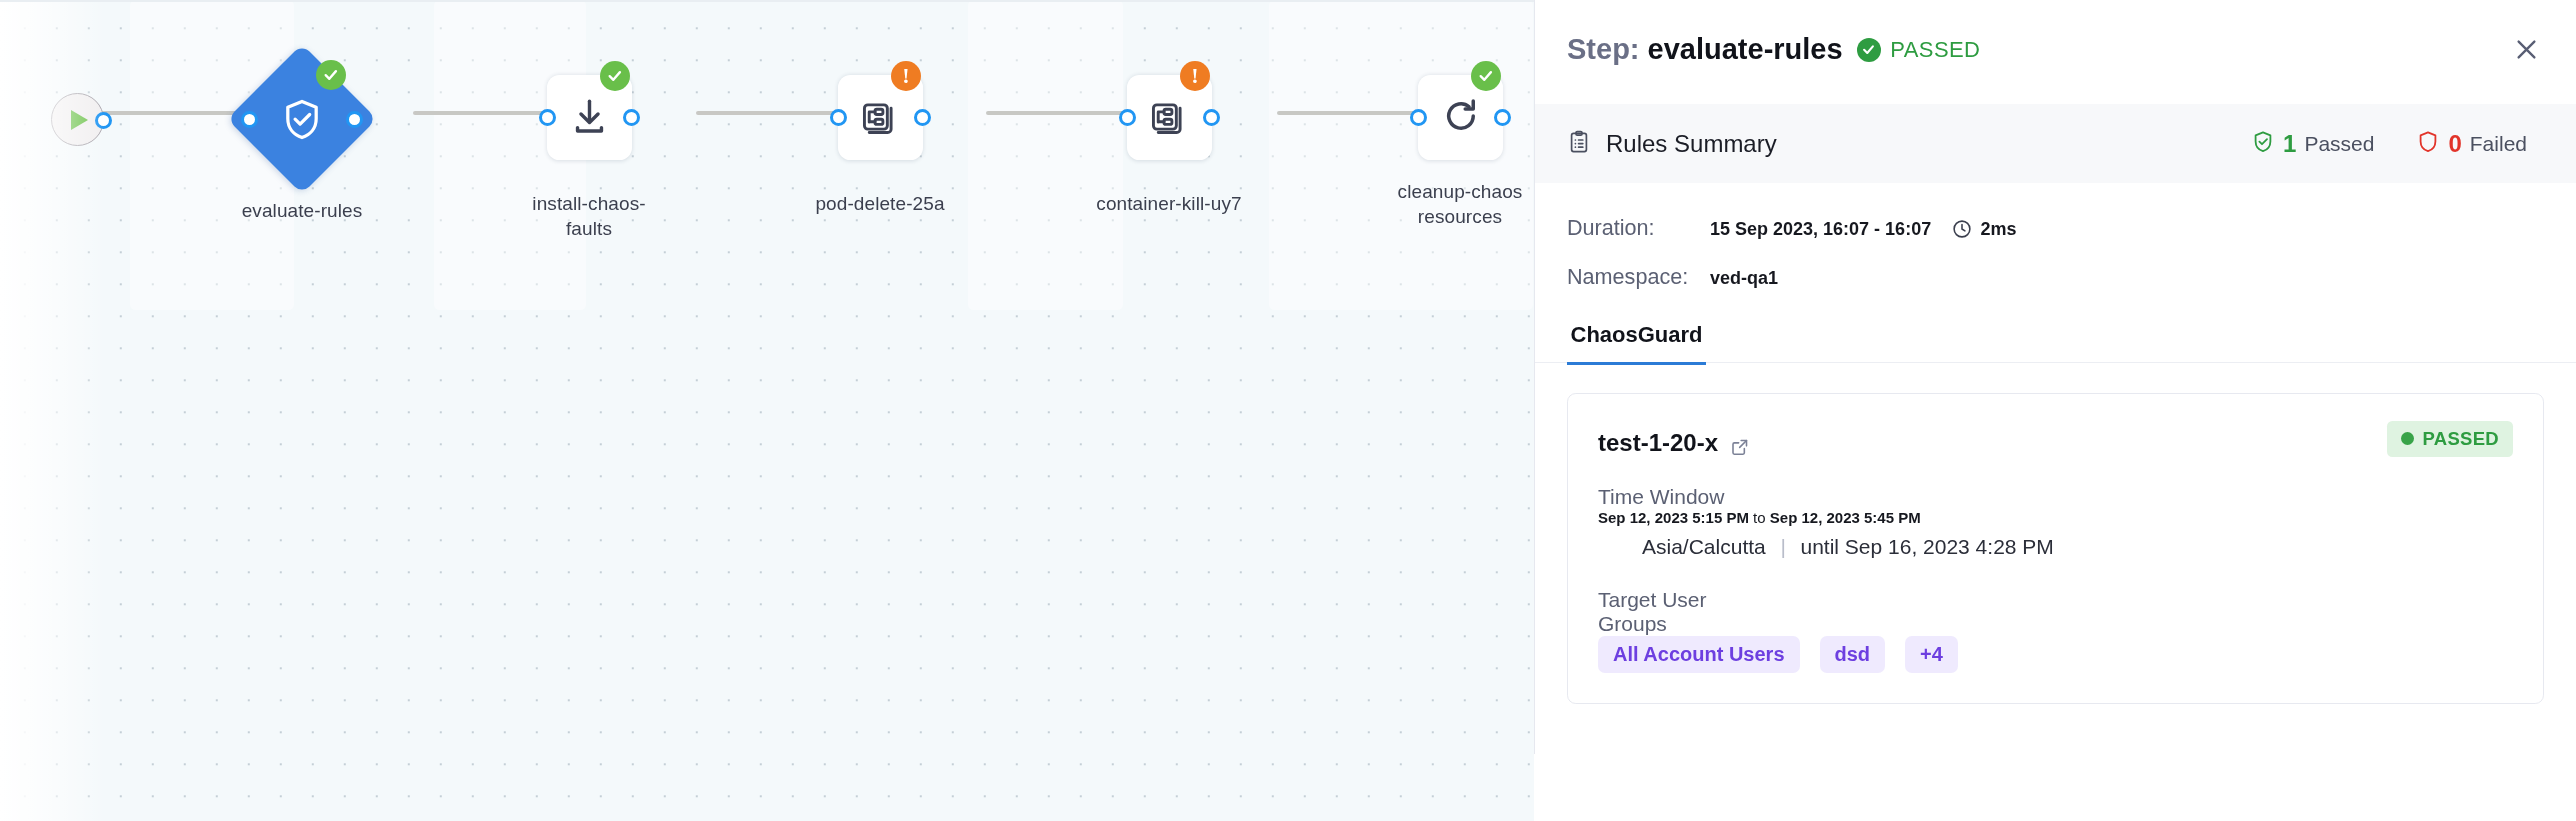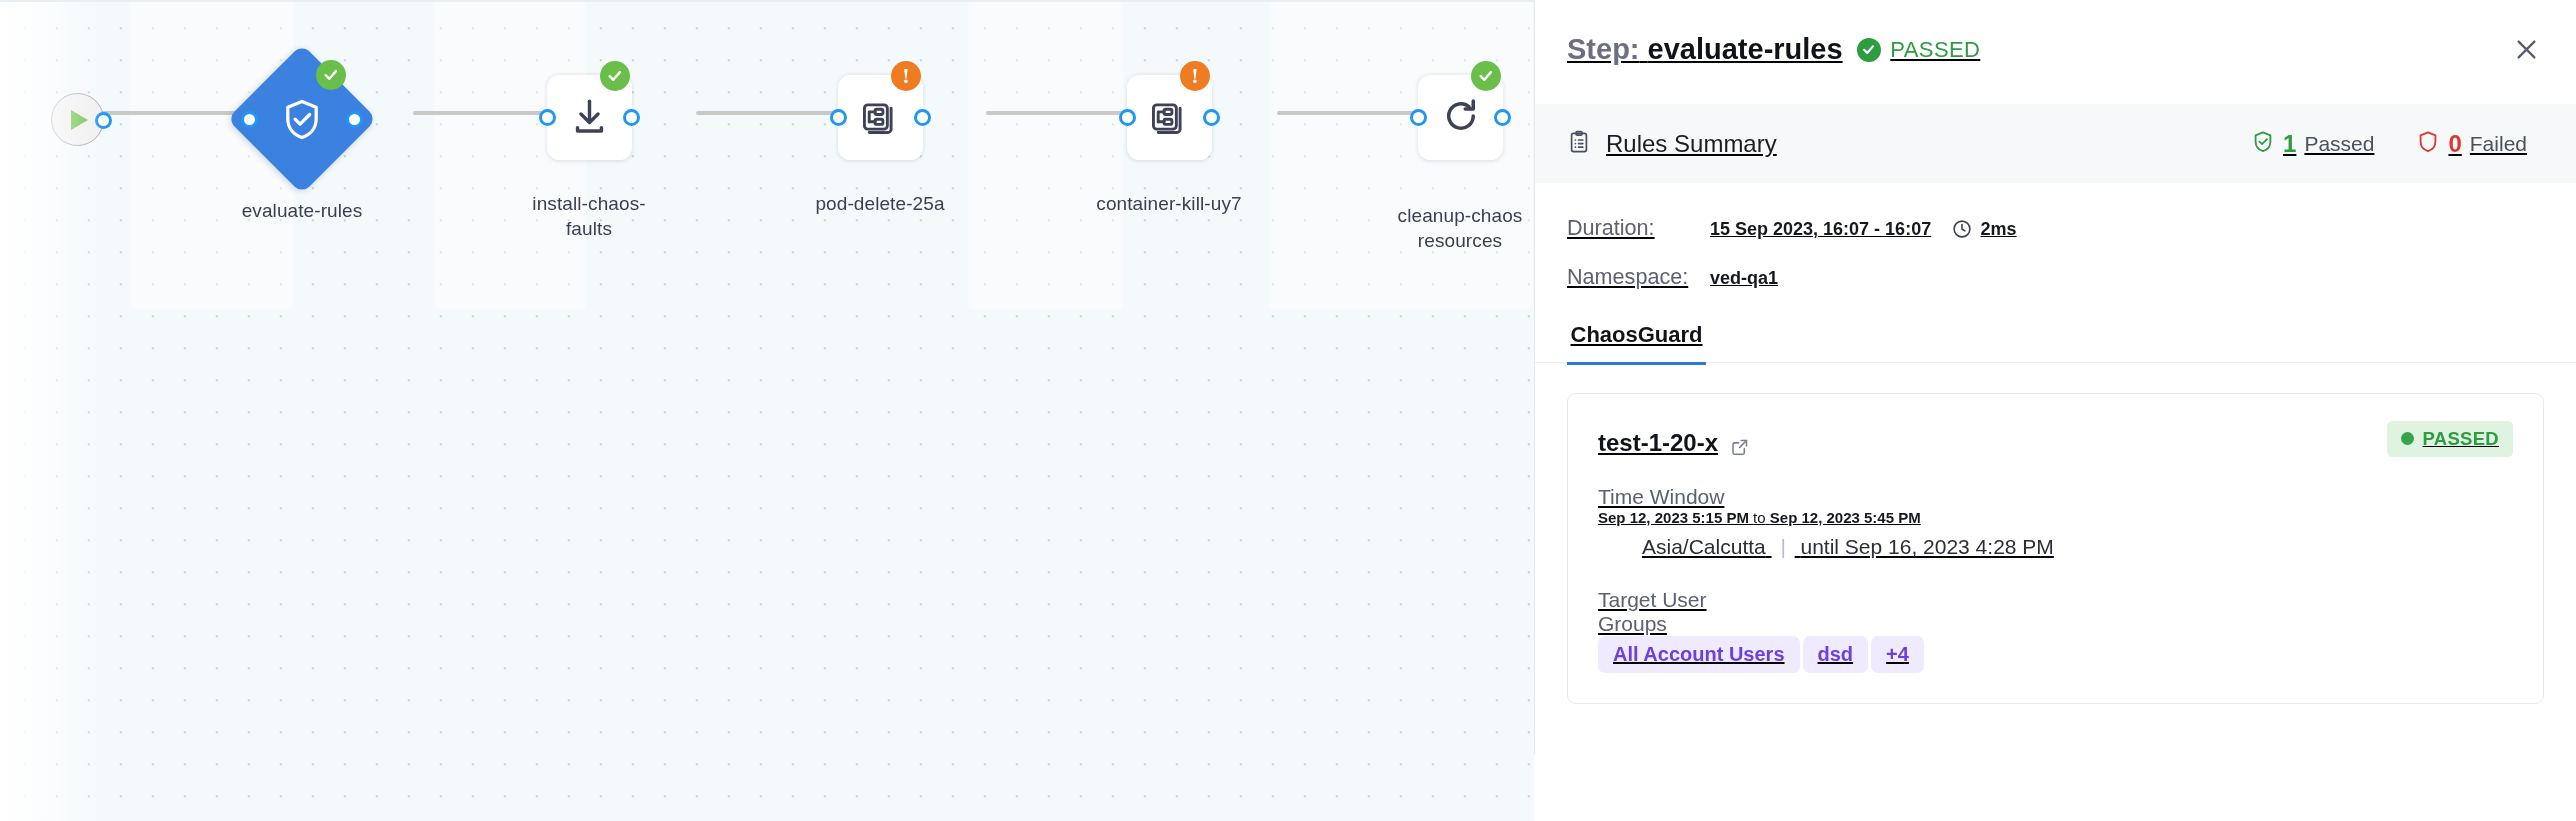--- a/index.html
+++ b/index.html
@@ -88,21 +88,20 @@
     position: absolute; z-index: 4;
     text-align: center; font-size: 19px; color: #3b3f4e;
     line-height: 1.32; letter-spacing: 0.1px;
   }
 
   
   .panel {
     position: relative;
     width: 1042px; height: 754px; background: #ffffff;
     border-left: 0.9px solid #e6e8ef;
-    text-decoration: underline;
   }
   .panel-head {
     display: flex; align-items: center;
     padding: 30px 30px 0 32px;
   }
   .panel-title { font-size: 29px; font-weight: 700; color: #11131a; white-space: nowrap; }
   .panel-title .muted { color: #6a6f86; font-weight: 600; }
   .status-chk {
     width: 24px; height: 24px; border-radius: 50%; background: #2e9c41;
     display:inline-flex; align-items:center; justify-content:center;
@@ -160,21 +159,21 @@
     font-size: 18.5px; font-weight: 700; letter-spacing: 0.3px;
   }
   .pill .dot { width: 13.2px; height: 13.2px; border-radius: 50%; background: #38a348; }
 
   .kv { display: flex; margin-top: 26.4px; flex-direction: column; }
   .kv-key { width: 182px; flex: none; font-size: 21px; color: #5b6073; padding-top: 1.8px; }
   .kv-val { font-size: 15px; color: #16181f; }
   .kv-val .b { font-weight: 700; }
   .kv-sub { margin-top: 9.7px; font-size: 21px; color: #2b2e39; margin-left: 44px; }
   .kv-sub .sep { color: #b9bdca; margin: 0 8.8px; }
-  .chips { display: flex; gap: 3px; flex-wrap: wrap; align-items: center; }
+  .chips { display: flex; gap: 20px; flex-wrap: wrap; align-items: center; }
   .chip {
     background: #efeafe; color: #6d3fe0; border-radius: 7px;
     padding: 7px 15px; font-size: 20px; font-weight: 600;
   }
 </style>
 </head>
 <body>
 
 <div class="app">
 
@@ -287,21 +286,21 @@
           </svg>
         </span>
       </div>
       <div class="badge ok" style="left:53px;top:-14px;">
         <svg width="17.6" height="17.6" viewBox="0 0 24 24" fill="none" stroke="#fff" stroke-width="3.2" stroke-linecap="round" stroke-linejoin="round">
             <path d="M5 12.5 10 17.5 19 7"></path>
           </svg>
       </div>
       <div class="port" style="left:-8px;top:34px;"></div>
       <div class="port" style="right:-8px;top:34px;"></div>
-      <div class="node-label" style="left:-46px;top:128px;width:176px;">
+      <div class="node-label" style="left:-46px;top:104px;width:176px;">
         <span>cleanup-chaos</span><br>
         <span>resources</span>
       </div>
     </div>
 
     <div class="canvas-fade-left"></div>
   </div>
 
   <div class="panel">
 

